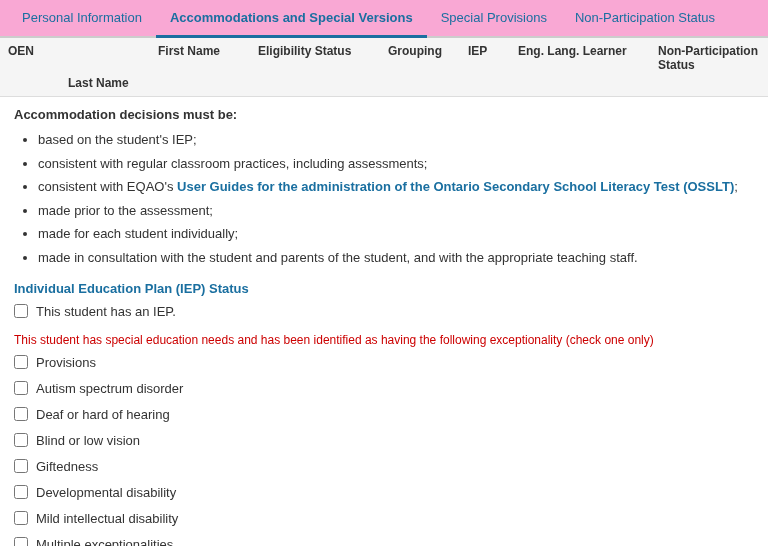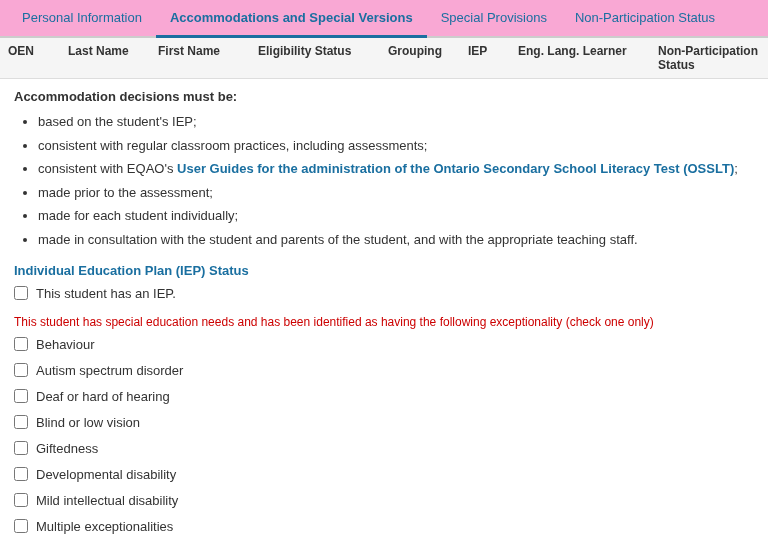--- a/index.html
+++ b/index.html
@@ -43,21 +43,21 @@
     .table-header {
       display: flex;
       background: #f5f5f5;
       border-bottom: 1px solid #ddd;
       padding: 6px 8px;
       font-size: 12px;
       font-weight: bold;
       color: #333;
     }
     .col-oen { width: 60px; }
-    .col-lastname { width: 90px; }
+    .col-lastname { width: 90px; margin-top: 32px; }
     .col-firstname { width: 100px; }
     .col-eligibility { width: 130px; }
     .col-grouping { width: 80px; }
     .col-iep { width: 50px; }
     .col-eng { width: 140px; }
     .col-nonpart { flex: 1; }
 
     
     .content {
       padding: 10px 14px;
@@ -179,21 +179,21 @@
       <label class="checkbox-label" for="iep-checkbox">This student has an IEP.</label>
     </div>
   </div>
 
   <div class="iprc-section">
     <div class="iprc-subtitle">This student has special education needs and has been identified as having the following exceptionality (check one only)</div>
     <div class="checkbox-list" id="iprc-checkboxes">
 
     <div class="checkbox-row">
           <input type="checkbox" id="iprc-behaviour" style="">
-          <label class="checkbox-label" for="iprc-behaviour">Behaviour</label>
+          <label class="checkbox-label" for="iprc-behaviour">Provisions</label>
         </div>
         <div class="checkbox-row">
           <input type="checkbox" id="iprc-autism" style="">
           <label class="checkbox-label" for="iprc-autism">Autism spectrum disorder</label>
         </div>
         <div class="checkbox-row">
           <input type="checkbox" id="iprc-deaf" style="">
           <label class="checkbox-label" for="iprc-deaf">Deaf or hard of hearing</label>
         </div>
         <div class="checkbox-row">

